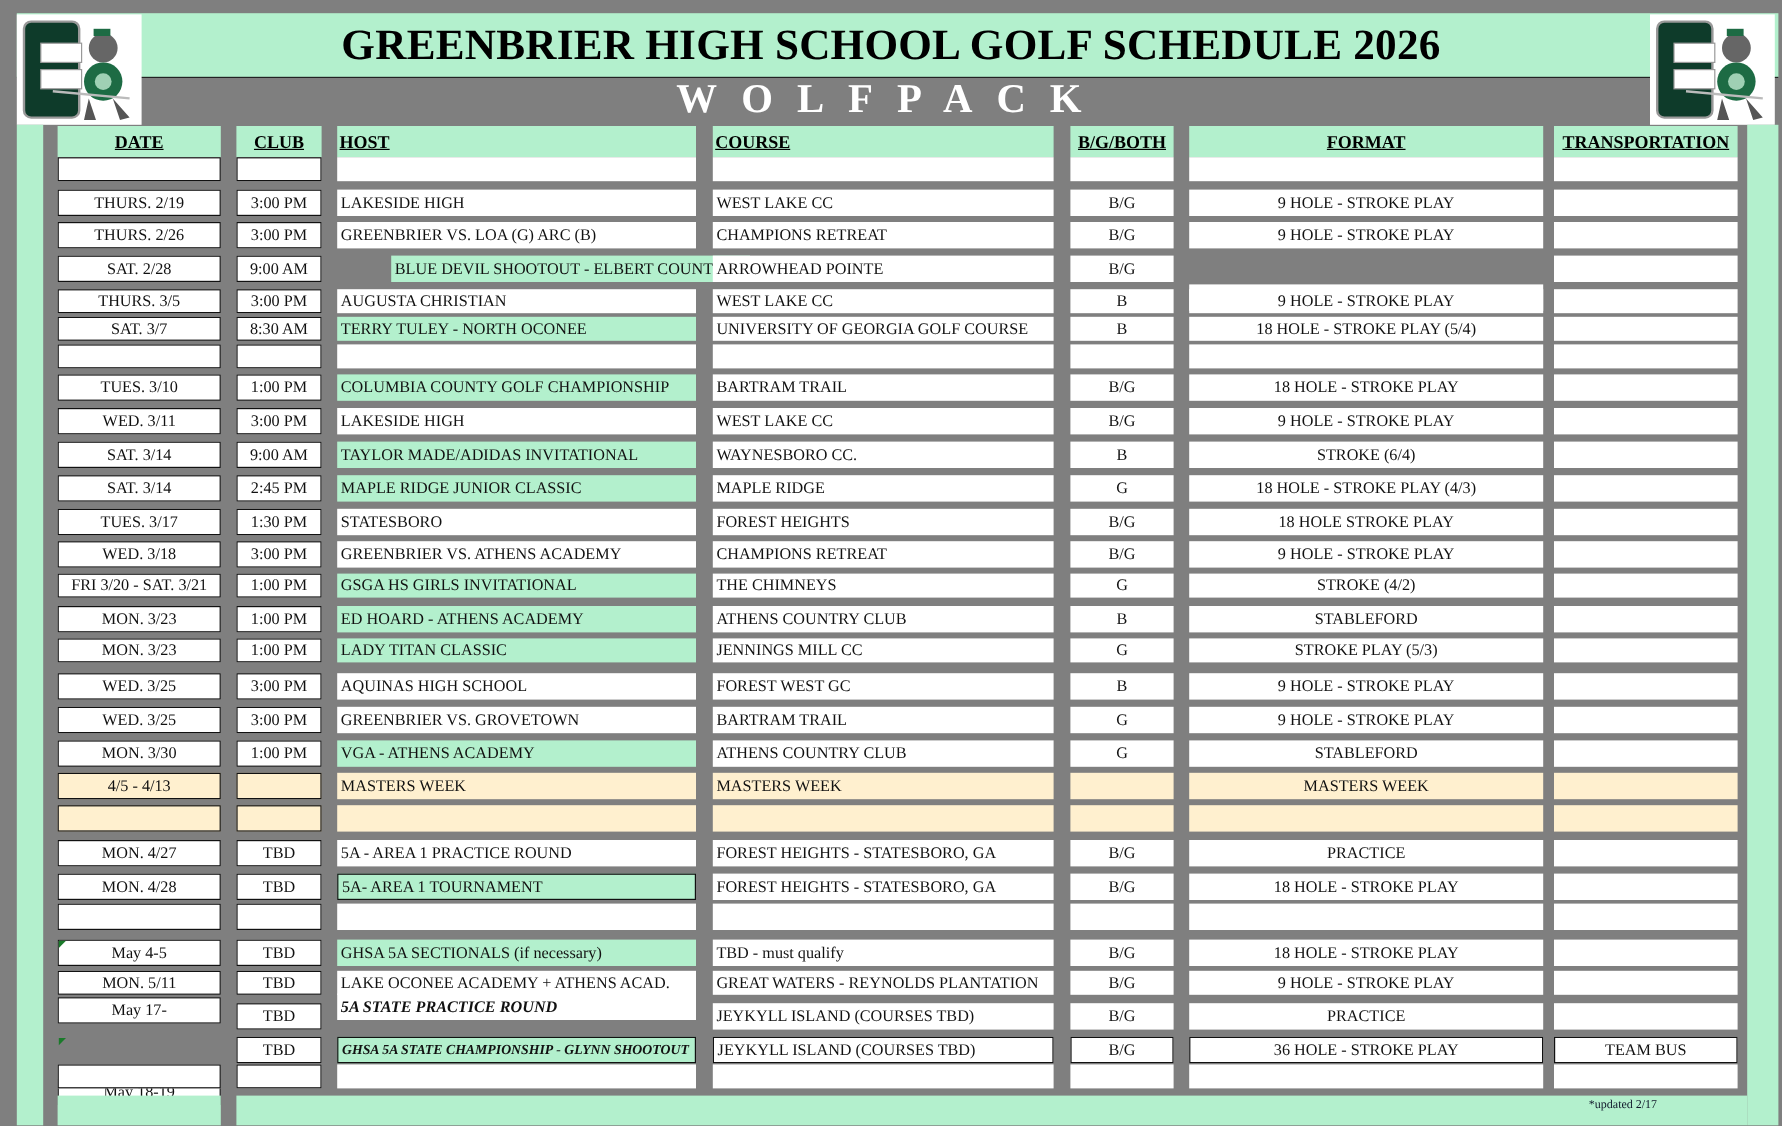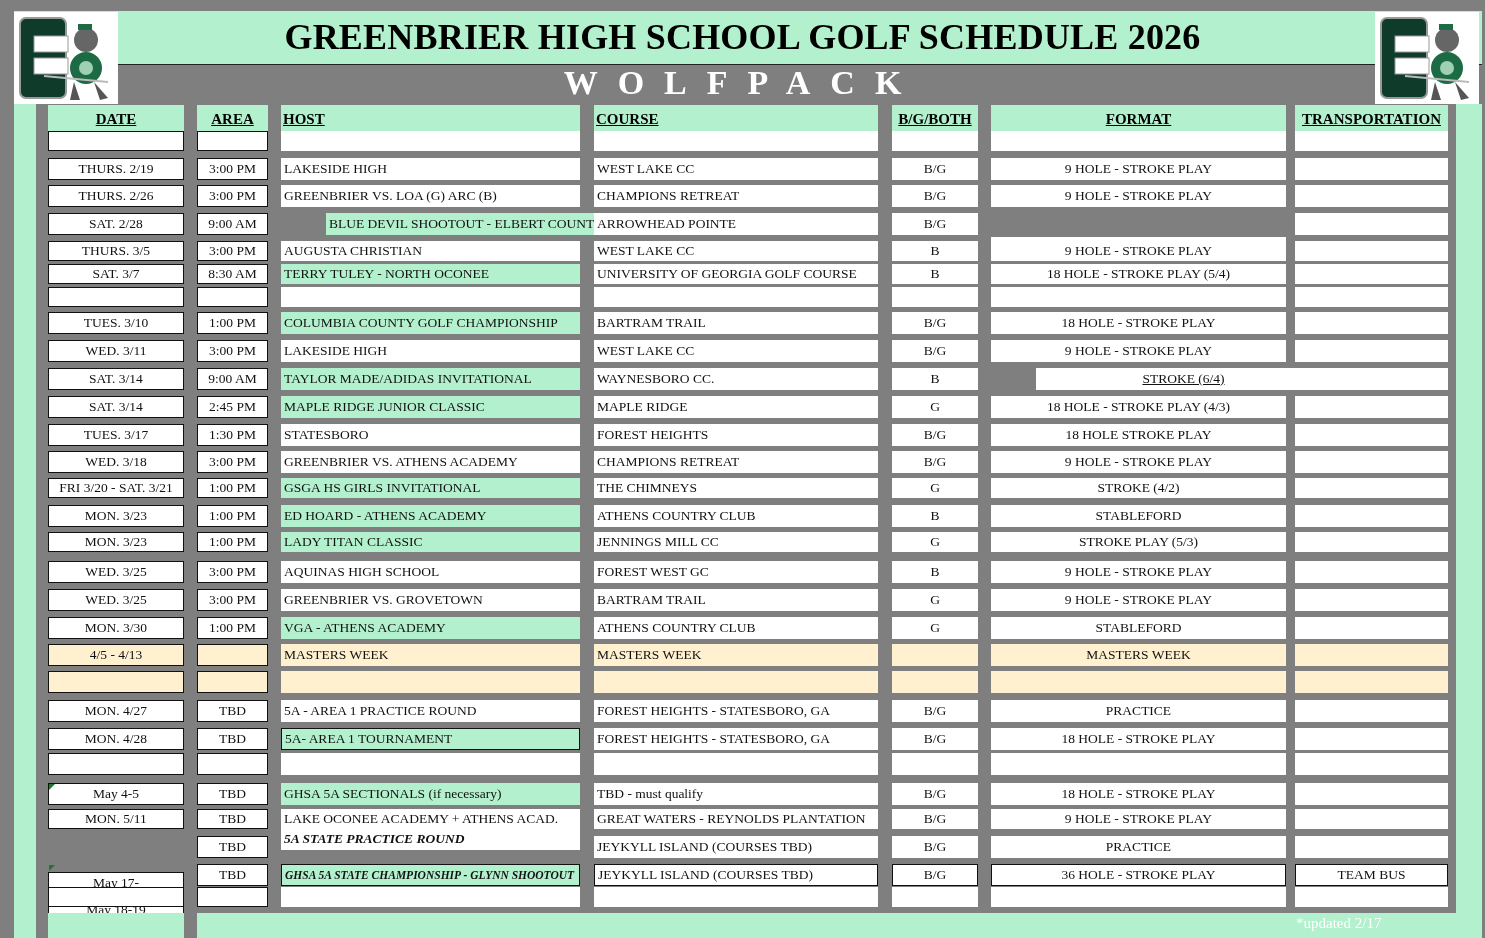--- a/index.html
+++ b/index.html
@@ -16,21 +16,21 @@
   .hdrbar{top:105px;height:26px;background:#b3f0cd;}
   .hdr{top:105px;height:26px;font-family:"Liberation Serif",serif;font-weight:bold;font-size:15px;text-decoration:underline;line-height:28px;color:#000;white-space:nowrap;}
   .cell{position:absolute;box-sizing:border-box;background:#fff;font-family:"Liberation Serif",serif;font-size:13.5px;color:#111;white-space:nowrap;overflow:hidden;display:flex;align-items:center;}
   .c{justify-content:center;}
   .l{justify-content:flex-start;padding-left:3px;}
   .bord{border:1.5px solid #111;}
   .green{background:#b3f0cd;}
   .tan{background:#fff0cf;}
   .ital{font-style:italic;font-weight:bold;}
   .small{font-size:11.5px;}
-  .foot{font-family:"Liberation Serif",serif;font-size:15px;color:#ffffff;}
+  .foot{font-family:"Liberation Serif",serif;font-size:10px;color:#0f172a;margin-left:28px;}
   .tri{position:absolute;width:0;height:0;border-top:6px solid #1a7a2a;border-right:6px solid transparent;}
 </style>
 </head>
 <body>
 
 <div class="abs banner"></div>
 <div class="abs title">GREENBRIER HIGH SCHOOL GOLF SCHEDULE 2026</div>
 <div class="abs subtitle">WOLFPACK</div>
 
 <div class="abs logo" style="left:14px;top:12px;">
@@ -65,21 +65,21 @@
 
 <div class="abs hdrbar" style="left:48px;width:136px;"></div>
 <div class="abs hdrbar" style="left:197px;width:71px;"></div>
 <div class="abs hdrbar" style="left:281px;width:299px;"></div>
 <div class="abs hdrbar" style="left:594px;width:284px;"></div>
 <div class="abs hdrbar" style="left:892px;width:86px;"></div>
 <div class="abs hdrbar" style="left:991px;width:295px;"></div>
 <div class="abs hdrbar" style="left:1295px;width:153px;"></div>
 
 <div class="abs hdr" style="left:48px;width:136px;text-align:center;">DATE</div>
-<div class="abs hdr" style="left:197px;width:71px;text-align:center;">AREA</div>
+<div class="abs hdr" style="left:197px;width:71px;text-align:center;">CLUB</div>
 <div class="abs hdr" style="left:283px;width:297px;">HOST</div>
 <div class="abs hdr" style="left:596px;width:282px;">COURSE</div>
 <div class="abs hdr" style="left:892px;width:86px;text-align:center;">B/G/BOTH</div>
 <div class="abs hdr" style="left:991px;width:295px;text-align:center;">FORMAT</div>
 <div class="abs hdr" style="left:1295px;width:153px;text-align:center;">TRANSPORTATION</div>
 
 <div id="rows">
     <div>
       <div class="cell c bord" style="left: 48px; top: 131px; width: 136px; height: 20px;"></div>
       <div class="cell c bord" style="left: 197px; top: 131px; width: 71px; height: 20px;"></div>
@@ -160,21 +160,21 @@
       <div class="cell c" style="left: 892px; top: 340px; width: 86px; height: 22px;">B/G</div>
       <div class="cell c" style="left: 991px; top: 340px; width: 295px; height: 22px;">9 HOLE - STROKE PLAY</div>
       <div class="cell c" style="left: 1295px; top: 340px; width: 153px; height: 22px;"></div>
     </div>
     <div>
       <div class="cell c bord" style="left: 48px; top: 368px; width: 136px; height: 22px;">SAT. 3/14</div>
       <div class="cell c bord" style="left: 197px; top: 368px; width: 71px; height: 22px;">9:00 AM</div>
       <div class="cell l green" style="left: 281px; top: 368px; width: 299px; height: 22px;">TAYLOR MADE/ADIDAS INVITATIONAL</div>
       <div class="cell l" style="left: 594px; top: 368px; width: 284px; height: 22px;">WAYNESBORO CC.</div>
       <div class="cell c" style="left: 892px; top: 368px; width: 86px; height: 22px;">B</div>
-      <div class="cell c" style="left: 1036px; top: 368px; width: 295px; height: 22px; text-decoration: underline;">STROKE (6/4)</div>
+      <div class="cell c" style="left: 991px; top: 368px; width: 295px; height: 22px;">STROKE (6/4)</div>
       <div class="cell c" style="left: 1295px; top: 368px; width: 153px; height: 22px;"></div>
     </div>
     <div>
       <div class="cell c bord" style="left: 48px; top: 396px; width: 136px; height: 22px;">SAT. 3/14</div>
       <div class="cell c bord" style="left: 197px; top: 396px; width: 71px; height: 22px;">2:45 PM</div>
       <div class="cell l green" style="left: 281px; top: 396px; width: 299px; height: 22px;">MAPLE RIDGE JUNIOR CLASSIC</div>
       <div class="cell l" style="left: 594px; top: 396px; width: 284px; height: 22px;">MAPLE RIDGE</div>
       <div class="cell c" style="left: 892px; top: 396px; width: 86px; height: 22px;">G</div>
       <div class="cell c" style="left: 991px; top: 396px; width: 295px; height: 22px; text-align: center;">18 HOLE - STROKE PLAY (4/3)</div>
       <div class="cell c" style="left: 1295px; top: 396px; width: 153px; height: 22px;"></div>
@@ -308,21 +308,21 @@
     <div>
       <div class="cell c bord" style="left: 48px; top: 809px; width: 136px; height: 20px;">MON. 5/11</div>
       <div class="cell c bord" style="left: 197px; top: 809px; width: 71px; height: 20px;">TBD</div>
       <div class="cell l" style="left: 281px; top: 809px; width: 299px; height: 20px;">LAKE OCONEE ACADEMY + ATHENS ACAD.</div>
       <div class="cell l" style="left: 594px; top: 809px; width: 284px; height: 20px;">GREAT WATERS - REYNOLDS PLANTATION</div>
       <div class="cell c" style="left: 892px; top: 809px; width: 86px; height: 20px;">B/G</div>
       <div class="cell c" style="left: 991px; top: 809px; width: 295px; height: 20px;">9 HOLE - STROKE PLAY</div>
       <div class="cell c" style="left: 1295px; top: 809px; width: 153px; height: 20px;"></div>
     </div>
     <div>
-      <div class="cell c bord" style="left: 48px; top: 872px; width: 136px; height: 22px;">May 17-</div>
+      <div class="cell c bord" style="left: 48px; top: 831px; width: 136px; height: 22px;">May 17-</div>
       <div class="cell c bord" style="left: 197px; top: 836px; width: 71px; height: 22px;">TBD</div>
       <div class="cell l ital" style="left: 281px; top: 828px; width: 299px; height: 22px;">5A STATE PRACTICE ROUND</div>
       <div class="cell l" style="left: 594px; top: 836px; width: 284px; height: 22px;">JEYKYLL ISLAND (COURSES TBD)</div>
       <div class="cell c" style="left: 892px; top: 836px; width: 86px; height: 22px;">B/G</div>
       <div class="cell c" style="left: 991px; top: 836px; width: 295px; height: 22px;">PRACTICE</div>
       <div class="cell c" style="left: 1295px; top: 836px; width: 153px; height: 22px;"></div>
     </div>
     <div>
       <div class="cell c bord" style="left: 48px; top: 899px; width: 136px; height: 22px;">May 18-19</div>
       <div class="cell c bord" style="left: 197px; top: 864px; width: 71px; height: 22px;">TBD</div>

